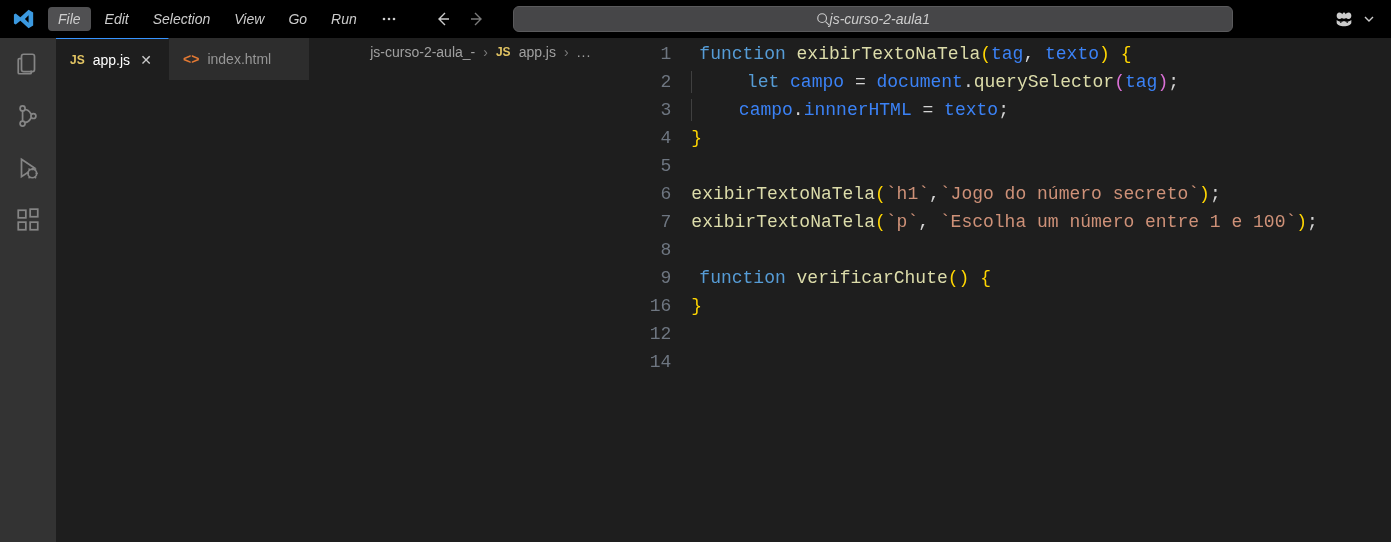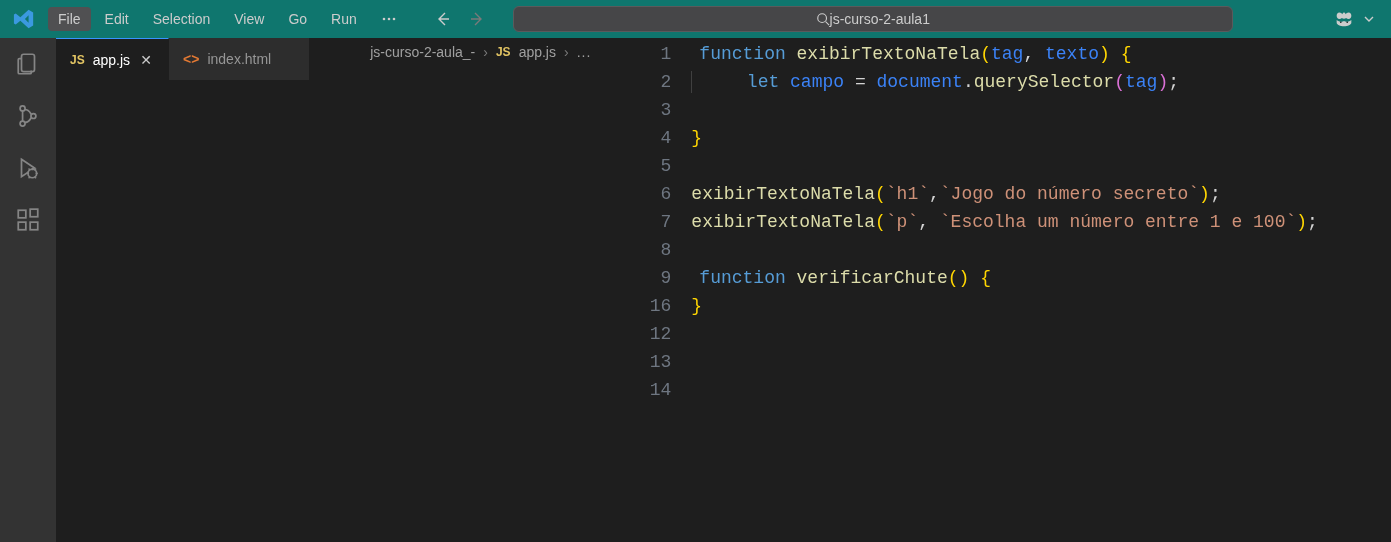--- a/index.html
+++ b/index.html
@@ -10,25 +10,26 @@
     color: #cccccc;
     font-family: "Segoe UI", Arial, sans-serif;
     font-size: 14px;
     overflow: hidden;
     display: flex;
     flex-direction: column;
   }
   
   .titlebar {
     height: 38px;
-    background: #0f766e;
+    background: #000000;
     display: flex;
     align-items: center;
     padding: 0 8px;
     gap: 4px;
+    font-style: italic;
   }
   .vscode-logo { width: 24px; height: 24px; margin: 0 8px 0 4px; display:flex; align-items:center; justify-content:center; }
   .menu-item {
     padding: 4px 10px;
     border-radius: 4px;
     color: #cccccc;
     cursor: default;
   }
   .menu-item.active { background: #505052; }
   .menu-more { padding: 4px 10px; display:flex; align-items:center; justify-content:center; }
@@ -254,20 +255,21 @@
         <div class="code-line">
           <div class="gutter">1</div>
           <div class="code-content"><span class="tk-kw">function </span><span class="tk-fn">exibirTextoNaTela</span><span class="tk-brace">(</span><span class="tk-var">tag</span><span class="tk-pun">, </span><span class="tk-var">texto</span><span class="tk-brace">)</span><span class="tk-pun"> </span><span class="tk-brace">{</span></div>
         </div>
         <div class="code-line">
           <div class="gutter">2</div>
           <div class="code-content"><span class="indent-guide"></span><span>  </span><span class="tk-kw">let </span><span class="tk-var">campo</span><span class="tk-pun"> = </span><span class="tk-var">document</span><span class="tk-pun">.</span><span class="tk-fn">querySelector</span><span class="tk-bracep">(</span><span class="tk-var">tag</span><span class="tk-bracep">)</span><span class="tk-pun">;</span></div>
         </div>
         <div class="code-line">
           <div class="gutter">3</div>
+          <div class="code-content"><span class="indent-guide"></span><span>  </span><span class="tk-var">campo</span><span class="tk-pun">.</span><span class="tk-var">innnerHTML</span><span class="tk-pun"> = </span><span class="tk-var">texto</span><span class="tk-pun">;</span></div>
         </div>
         <div class="code-line">
           <div class="gutter">4</div>
           <div class="code-content"><span class="tk-brace">}</span></div>
         </div>
         <div class="code-line">
           <div class="gutter">5</div>
           <div class="code-content"></div>
         </div>
         <div class="code-line">
@@ -288,22 +290,18 @@
         </div>
         <div class="code-line">
           <div class="gutter">16</div>
           <div class="code-content"><span class="tk-brace">}</span></div>
         </div>
         <div class="code-line">
           <div class="gutter">12</div>
           <div class="code-content"></div>
         </div>
         <div class="code-line">
-          <div class="gutter">13</div>
-          <div class="code-content"></div>
-        </div>
-        <div class="code-line">
           <div class="gutter">14</div>
           <div class="code-content"></div>
         </div>
       </div>
   </div>
 </div>
 
 </body></html>

